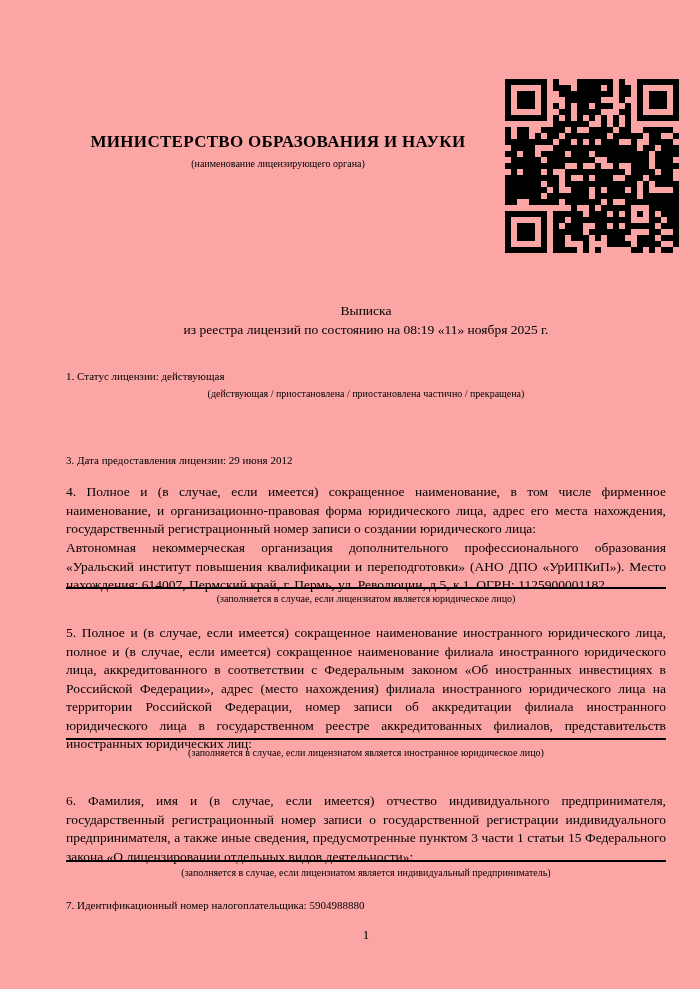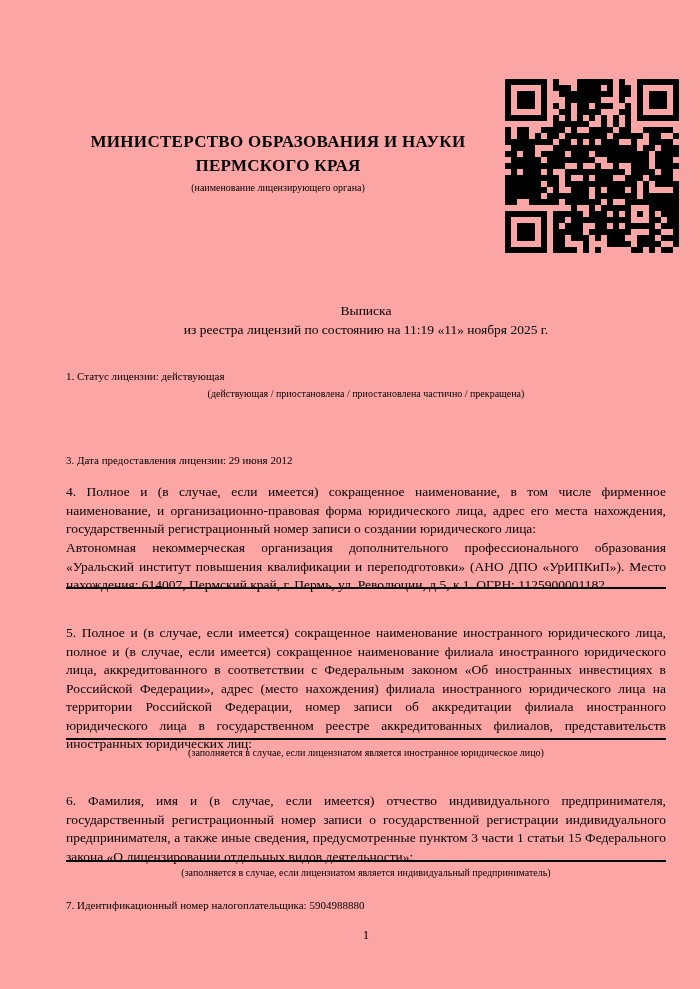--- a/index.html
+++ b/index.html
@@ -637,40 +637,40 @@
         <rect x="132" y="168" width="6" height="6"></rect>
         <rect x="144" y="168" width="6" height="6"></rect>
         <rect x="156" y="168" width="6" height="6"></rect>
         <rect x="162" y="168" width="6" height="6"></rect>
       </svg></div>
 
   <div class="content">
 
     <div class="header-block">
       <div class="org-line">МИНИСТЕРСТВО ОБРАЗОВАНИЯ И НАУКИ</div>
-      <div class="org-line">ПЕРМСКОГО КРАЯ</div>
       <div class="small-caption">(наименование лицензирующего органа)</div>
     </div>
 
     <div class="abs title-block">
       <div>Выписка</div>
-      <div>из реестра лицензий по состоянию на 11:19 «11» ноября 2025 г.</div>
+      <div>из реестра лицензий по состоянию на 08:19 «11» ноября 2025 г.</div>
     </div>
 
     <div class="abs body-line" style="top:367px">1. Статус лицензии: действующая</div>
     <div class="abs centered-caption" style="top:387px">(действующая / приостановлена / приостановлена частично / прекращена)</div>
 
 
     <div class="abs body-line" style="top:451px">3. Дата предоставления лицензии: 29 июня 2012</div>
 
     <div class="abs para" style="top:483px">
       <span>4. Полное и (в случае, если имеется) сокращенное наименование, в том числе фирменное наименование, и организационно-правовая форма юридического лица, адрес его места нахождения, государственный регистрационный номер записи о создании юридического лица:</span>
     </div>
     <div class="abs para" style="top:539px">Автономная некоммерческая организация дополнительного профессионального образования «Уральский институт повышения квалификации и переподготовки» (АНО ДПО «УрИПКиП»). Место нахождения: 614007, Пермский край, г. Пермь, ул. Революции, д.5, к.1. ОГРН: 1125900001182.</div>
     <div class="abs rule" style="top:587px"></div>
+    <div class="abs centered-caption" style="top:592px">(заполняется в случае, если лицензиатом является юридическое лицо)</div>
 
     <div class="abs para" style="top:624px">5. Полное и (в случае, если имеется) сокращенное наименование иностранного юридического лица, полное и (в случае, если имеется) сокращенное наименование филиала иностранного юридического лица, аккредитованного в соответствии с Федеральным законом «Об иностранных инвестициях в Российской Федерации», адрес (место нахождения) филиала иностранного юридического лица на территории Российской Федерации, номер записи об аккредитации филиала иностранного юридического лица в государственном реестре аккредитованных филиалов, представительств иностранных юридических лиц:</div>
     <div class="abs rule" style="top:738px"></div>
     <div class="abs centered-caption" style="top:746px">(заполняется в случае, если лицензиатом является иностранное юридическое лицо)</div>
 
     <div class="abs para" style="top:792px">6. Фамилия, имя и (в случае, если имеется) отчество индивидуального предпринимателя, государственный регистрационный номер записи о государственной регистрации индивидуального предпринимателя, а также иные сведения, предусмотренные пунктом 3 части 1 статьи 15 Федерального закона «О лицензировании отдельных видов деятельности»:</div>
     <div class="abs rule" style="top:860px"></div>
     <div class="abs centered-caption" style="top:866px">(заполняется в случае, если лицензиатом является индивидуальный предприниматель)</div>
 
     <div class="abs body-line" style="top:896px">7. Идентификационный номер налогоплательщика: 5904988880</div>

